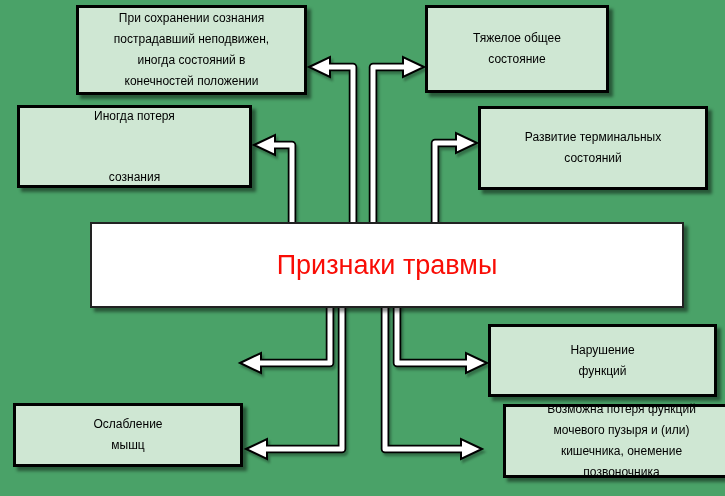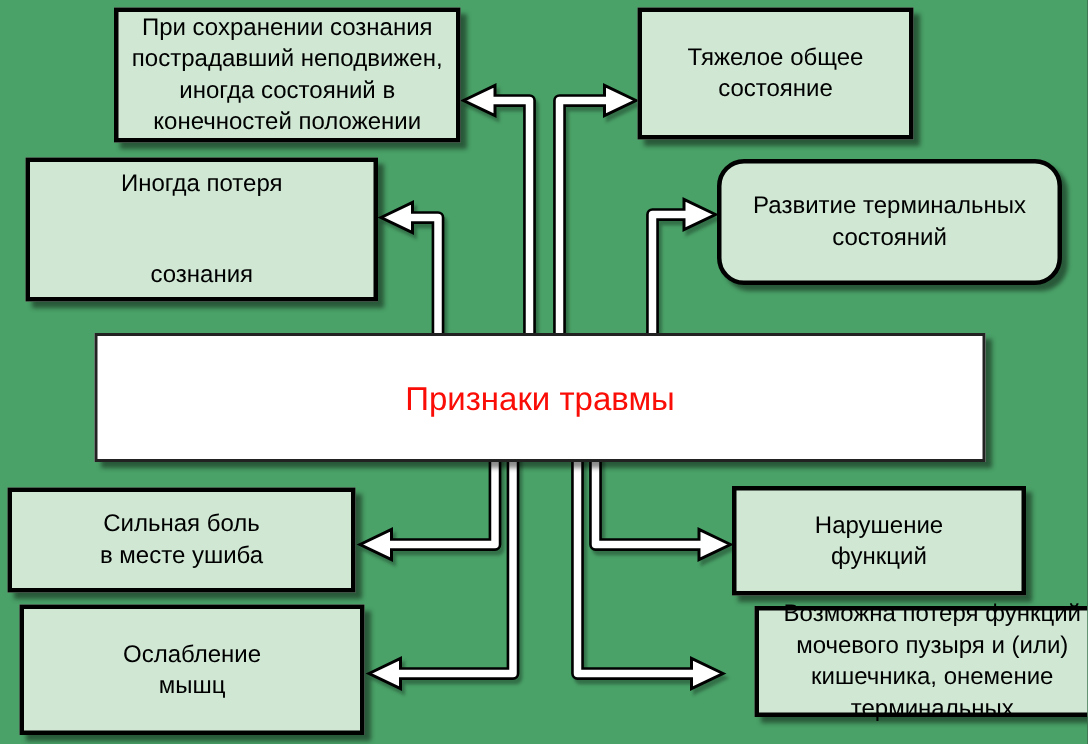--- a/index.html
+++ b/index.html
@@ -30,41 +30,41 @@
   .a-out{fill:none;stroke:var(--arrow-outline);stroke-width:8.5;stroke-linejoin:round;stroke-linecap:butt;}
   .a-in{fill:none;stroke:var(--arrow-fill);stroke-width:5;stroke-linejoin:round;stroke-linecap:butt;}
   .a-head{fill:var(--arrow-fill);stroke:var(--arrow-outline);stroke-width:2;stroke-linejoin:miter;}
   .node{
     position:absolute;z-index:2;
     box-sizing:border-box;
     background:var(--node-fill);
     border:3px solid var(--node-border);
     box-shadow:4px 4px 3px rgba(0,0,0,0.45);
     color:var(--node-text);
-    font-size:16px;line-height:21px;
+    font-size:12px;line-height:21px;
     display:flex;flex-direction:column;
     align-items:center;justify-content:center;
     text-align:center;
   }
   .node .line{white-space:nowrap;}
   .node-center{
     background:var(--center-fill);
     border:2px solid #222222;
     color:var(--center-text);
-    font-size:22px;line-height:33px;
+    font-size:27px;line-height:33px;margin-left:27px;
   }
   
   #node-top-left          {left:76px;  top:5px;   width:231px; height:90px;}
   #node-top-right         {left:425px; top:5px;   width:184px; height:88px;}
-  #node-mid-left          {left:17px;  top:105px; width:235px; height:96px;gap:40px;}
-  #node-mid-right         {left:478px; top:106px; width:230px; height:84px;border-radius:18px;}
+  #node-mid-left          {left:17px;  top:105px; width:235px; height:83px;gap:40px;}
+  #node-mid-right         {left:478px; top:106px; width:230px; height:84px;}
   #node-center            {left:63px;  top:222px; width:594px; height:86px;}
   #node-bottom-left-1     {left:5px;   top:325px; width:232px; height:70px;}
-  #node-bottom-left-2     {left:13px;  top:403px; width:230px; height:87px;}
-  #node-bottom-right-1    {left:488px; top:324px; width:196px; height:73px;}
+  #node-bottom-left-2     {left:13px;  top:403px; width:230px; height:64px;}
+  #node-bottom-right-1    {left:488px; top:324px; width:229px; height:73px;}
   #node-bottom-right-2    {left:483px; top:404px; width:237px; height:74px;margin-left:20px;}
 </style>
 </head>
 <body>
 
 <div class="canvas">
 
   <svg class="arrows" width="725" height="496" viewBox="0 0 725 496">
     <g>
       <path class="a-out" d="M353,250 V67 H330"></path>
@@ -127,35 +127,31 @@
 
   <div class="node" id="node-mid-right">
     <div class="line">Развитие терминальных</div>
     <div class="line">состояний</div>
   </div>
 
   <div class="node node-center" id="node-center">
     <div class="line">Признаки травмы</div>
   </div>
 
-  <div class="node" id="node-bottom-left-1">
-    <div class="line">Сильная боль</div>
-    <div class="line">в месте ушиба</div>
-  </div>
 
   <div class="node" id="node-bottom-left-2">
     <div class="line">Ослабление</div>
     <div class="line">мышц</div>
   </div>
 
   <div class="node" id="node-bottom-right-1">
     <div class="line">Нарушение</div>
     <div class="line">функций</div>
   </div>
 
   <div class="node" id="node-bottom-right-2">
     <div class="line">Возможна потеря функций</div>
     <div class="line">мочевого пузыря и (или)</div>
     <div class="line">кишечника, онемение</div>
-    <div class="line">терминальных</div>
+    <div class="line">позвоночника</div>
   </div>
 
 </div>
 
 </body></html>

